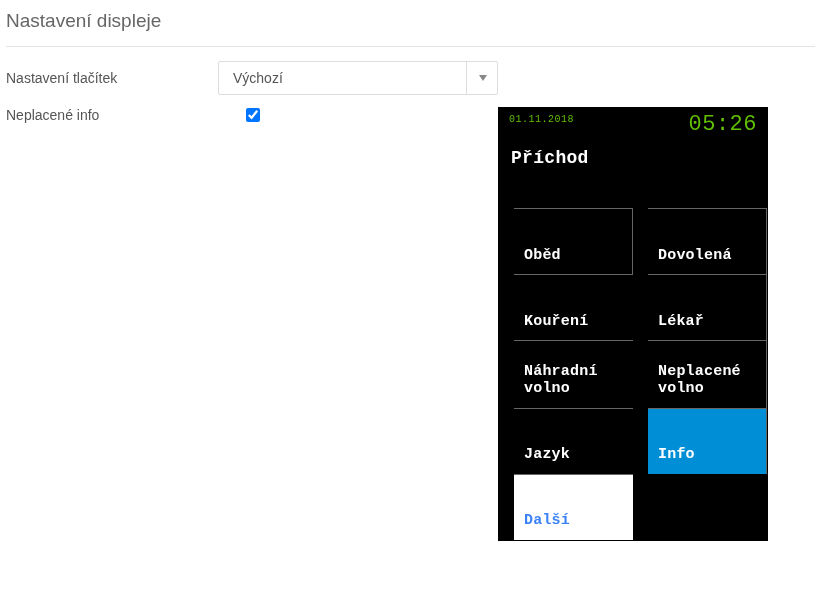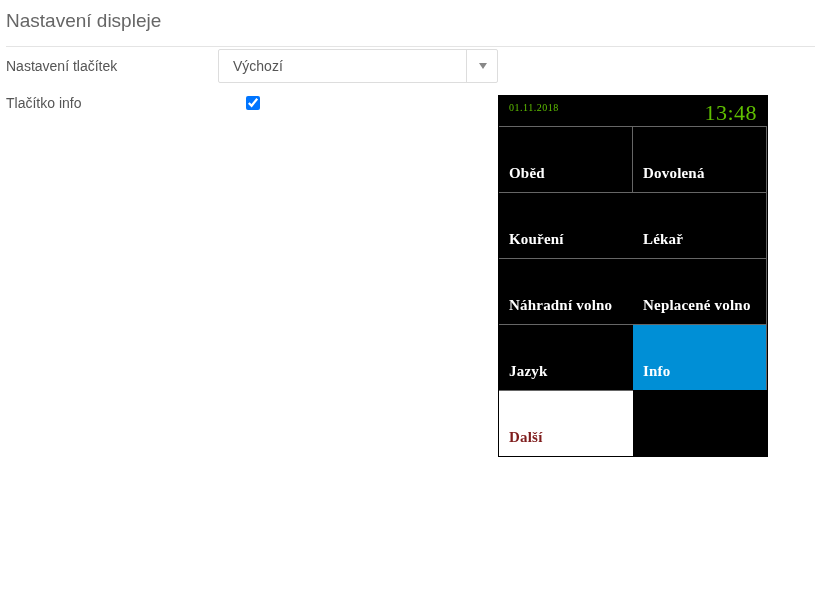--- a/index.html
+++ b/index.html
@@ -8,21 +8,21 @@
       font-size: 14px;
       color: #555;
       padding: 6px 6px 20px 6px;
       width: 821px;
     }
     .section-title {
       font-size: 19px;
       font-weight: 400;
       color: #666;
       padding: 4px 0 14px 0;
-      margin-bottom: 2px;
+      margin-bottom: 14px;
       border-bottom: 1px solid #e4e4e4;
     }
     .layout {
       display: flex;
       align-items: flex-start;
     }
     .form-col {
       flex: 0 0 auto;
     }
     .form-row {
@@ -76,21 +76,21 @@
       margin-left: 28px;
     }
     .preview-col {
       flex: 0 0 auto;
       margin-top: 46px;
     }
     .device {
       width: 270px;
       background: #000;
       border: 1px solid #000;
-      font-family: Liberation Serif, serif;
+      font-family: Liberation Mono, monospace;
     }
     .device-header {
       display: flex;
       justify-content: space-between;
       align-items: flex-start;
       padding: 6px 10px 2px 10px;
     }
     .device-date {
       color: #5fbf00;
       font-size: 10px;
@@ -118,32 +118,33 @@
       border-top: 1px solid #666;
       color: #fff;
       font-size: 15px;
       font-weight: 600;
       padding: 26px 10px 10px 10px;
       min-height: 66px;
       display: flex;
       align-items: flex-end;
       line-height: 1.15;
       letter-spacing: 0.2px;
+      margin-left: 15px;
     }
     .cell.multiline {
       padding-top: 22px;
     }
     .cell.left { border-right: 1px solid #666; }
     .cell.info-cell {
       background: #008fd6;
       border-right: 1px solid #666;
     }
     .cell.dalsi-cell {
       background: #fff;
-      color: #7f1d1d;
+      color: #3b82f6;
     }
   </style>
 </head>
 <body>
 
 <h2 class="section-title">Nastavení displeje</h2>
 
 <div class="layout">
 
   <div class="form-col">
@@ -157,34 +158,35 @@
         <div class="select-arrow">
           <svg viewBox="0 0 8 6">
               <polygon points="0,0 8,0 4,6"></polygon>
             </svg>
         </div>
       </div>
     </div>
 
 
     <div class="form-row">
-      <div class="form-label">Tlačítko info</div>
+      <div class="form-label">Neplacené info</div>
       <input type="checkbox" class="checkbox" checked="" style="">
     </div>
 
   </div>
 
   <div class="preview-col">
     <div class="device">
 
       <div class="device-header">
         <div class="device-date">01.11.2018</div>
-        <div class="device-time">13:48</div>
+        <div class="device-time">05:26</div>
       </div>
 
+      <div class="device-main">Příchod</div>
 
       <div class="device-grid">
         <div class="cell left">Oběd</div>
 
         <div class="cell left">Dovolená</div>
         <div class="cell">Kouření</div>
 
         <div class="cell left">Lékař</div>
         <div class="cell multiline">Náhradní volno</div>
 

